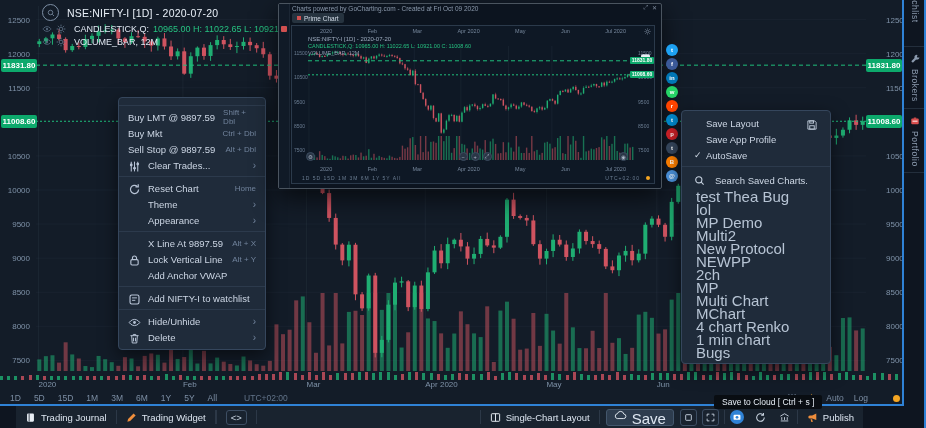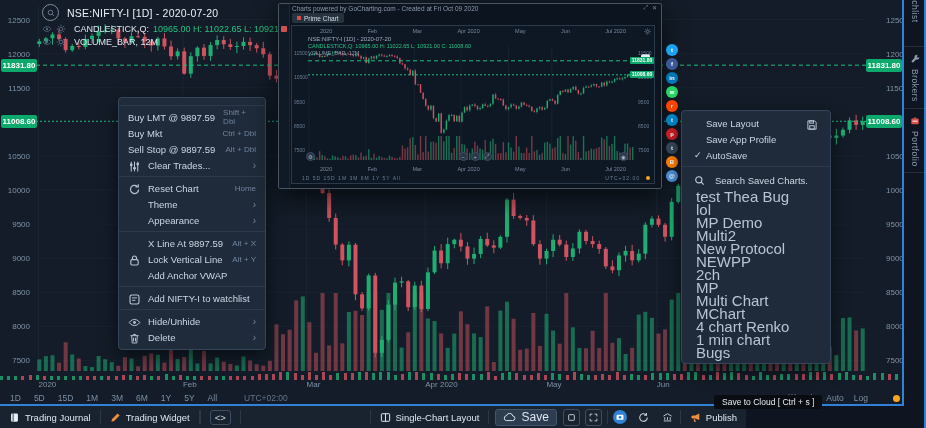--- a/index.html
+++ b/index.html
@@ -91,27 +91,27 @@
   .soc{width:12px;height:12px;border-radius:50%;color:#fff;font-size:6px;font-weight:bold;display:flex;align-items:center;justify-content:center;cursor:pointer}
   
   #sidebar{position:absolute;left:904px;top:0;width:22px;height:406px;background:#0e1520;z-index:10}
   .vtab{display:flex;flex-direction:column;align-items:center;padding:7px 0 6px;border-bottom:1px solid #232e3c;gap:5px;cursor:pointer}
   .vlabel{writing-mode:vertical-rl;font-size:8.5px;color:#8a99ad;letter-spacing:.5px}
   .vicon{width:10px;height:10px;color:#8a99ad}
   .vtab.cut{height:40px;overflow:hidden;padding-top:0}
   .vtab.cut .vlabel{margin-top:-16px}
   .vicon.red{color:#d94f4f}
   
-  #bottom-bar{position:absolute;left:0;top:406px;width:746px;height:22px;background:#19232f;display:flex;align-items:center;z-index:25}
+  #bottom-bar{position:absolute;left:16px;top:406px;width:847px;height:22px;background:#19232f;display:flex;align-items:center;z-index:25}
   .bb-item{display:flex;align-items:center;gap:5px;padding:0 9px;height:100%;color:#dde6f1;font-size:9.5px;cursor:pointer;white-space:nowrap}
   .bb-sep{width:1px;height:14px;background:#2c3847}
   .bi{width:11px;height:11px;color:#e8eef5;flex:none}
   .bi.orange{color:#ef8e3c}
   .bb-right{margin-left:auto;display:flex;align-items:center;height:100%}
-  .save-btn{display:flex;align-items:center;gap:5px;background:#2d3c4e;border:1px solid #43566c;border-radius:3px;height:15px;padding:0 7px;margin:0 6px;color:#dde6f1;font-size:12px;cursor:pointer}
+  .save-btn{display:flex;align-items:flex-start;gap:5px;background:#2d3c4e;border:1px solid #43566c;border-radius:3px;height:15px;padding:0 7px;margin:0 6px;color:#dde6f1;font-size:15px;cursor:pointer}
   .sq-btn{width:15px;height:15px;border:1px solid #3d4e63;border-radius:3px;display:flex;align-items:center;justify-content:center;margin-right:5px;color:#ccd7e4;cursor:pointer}
   .sq-btn span{width:9px;height:9px}
   .circ-btn{width:14px;height:14px;border-radius:50%;background:#2f82d6;display:flex;align-items:center;justify-content:center;margin:0 5px;cursor:pointer}
   .circ-btn span{width:10px;height:10px}
   .ico-btn{width:14px;height:14px;display:flex;align-items:center;justify-content:center;margin:0 5px;color:#ccd7e4;cursor:pointer}
   .ico-btn span{width:11px;height:11px}
   #tooltip{position:absolute;left:714px;top:395px;background:#090d12;color:#e6edf5;font-size:8.5px;padding:2px 8px;border-radius:2px;z-index:60;white-space:nowrap}
   [data-icon],[data-icon-name]{display:inline-flex;align-items:center;justify-content:center}
   [data-icon] svg{width:100%;height:100%;display:block}
   .code-label{font-size:9.5px;color:#ccd7e4;border:1px solid #3d4e63;border-radius:3px;padding:0 4px;height:13px;line-height:13px}

